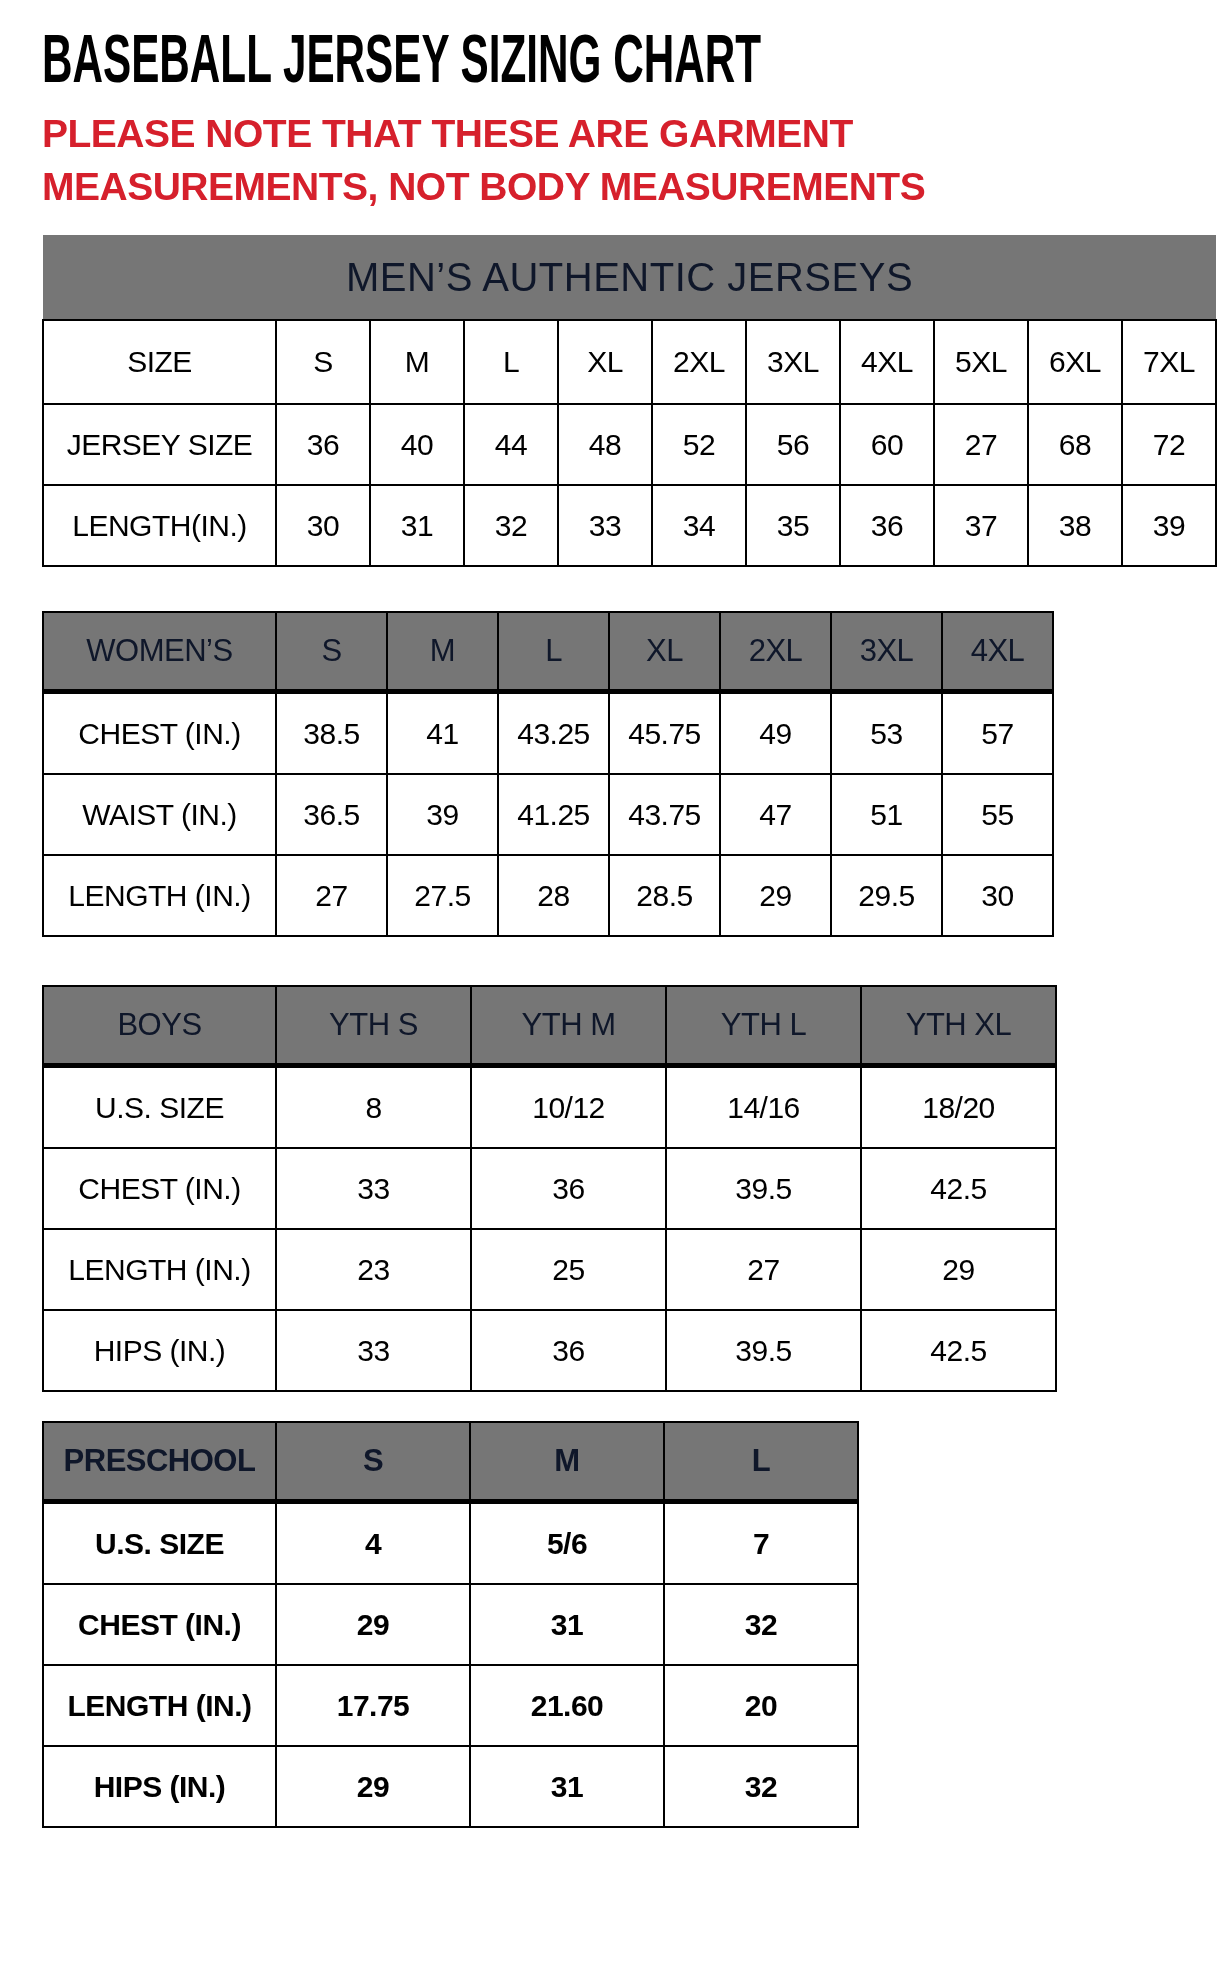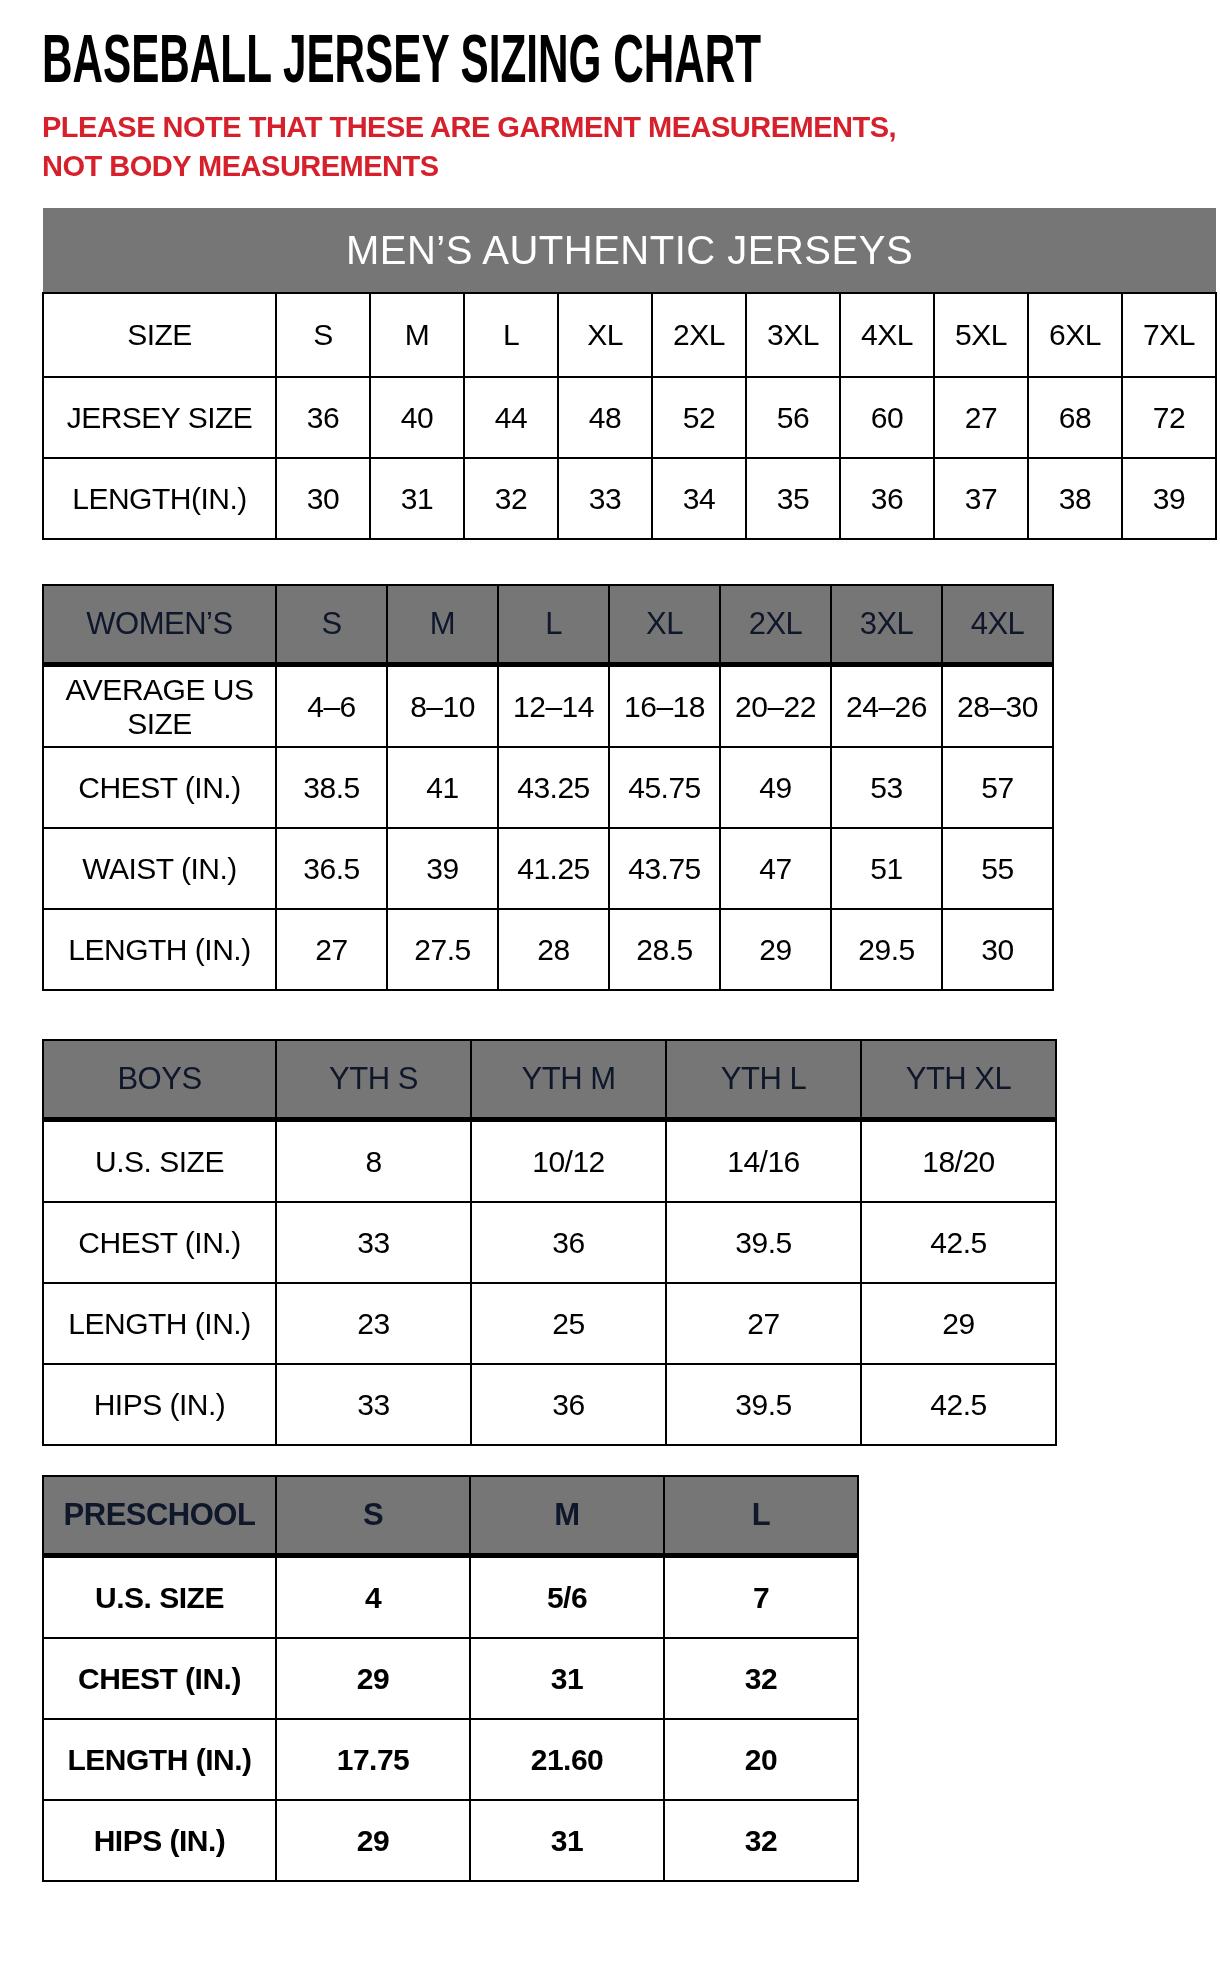--- a/index.html
+++ b/index.html
@@ -20,21 +20,21 @@
   }
   .title .condense{
     display:inline-block;
     transform:scale(0.66,1.08);
     transform-origin:left center;
     letter-spacing:0px;
   }
   .note{
     margin:0;
     max-width:910px;
-    font-size:29px;
+    font-size:39px;
     line-height:1.35;
     font-weight:bold;
     letter-spacing:-0.5px;
   }
   .red{color:#d6202c;}
   table{
     border-collapse:collapse;
     table-layout:fixed;
   }
   td{
@@ -45,21 +45,21 @@
     padding:0 2px;
     letter-spacing:-0.5px;
   }
   
   .mens{margin-top:22px;width:1173px;}
   .mens tr.band td{
     height:84px;
     border:none;
     border-bottom:2px solid #000;
     background:#767676;
-    color:#ffffff;
+    color:#0f172a;
     font-size:40px;
     letter-spacing:0.5px;
   }
   .mens tr.cols td{height:82px;}
   .mens tr.data td{height:79px;}
   
   .gtab{margin-top:44px;}
   .gtab tr.hdr td{
     height:76px;
     background:#767676;
@@ -155,30 +155,20 @@
     <td>WOMEN’S</td>
     <td>S</td>
     <td>M</td>
     <td>L</td>
     <td>XL</td>
     <td>2XL</td>
     <td>3XL</td>
     <td>4XL</td>
   </tr>
   <tr class="data">
-    <td>AVERAGE US SIZE</td>
-    <td>4–6</td>
-    <td>8–10</td>
-    <td>12–14</td>
-    <td>16–18</td>
-    <td>20–22</td>
-    <td>24–26</td>
-    <td>28–30</td>
-  </tr>
-  <tr class="data">
     <td>CHEST (IN.)</td>
     <td>38.5</td>
     <td>41</td>
     <td>43.25</td>
     <td>45.75</td>
     <td>49</td>
     <td>53</td>
     <td>57</td>
   </tr>
   <tr class="data">

